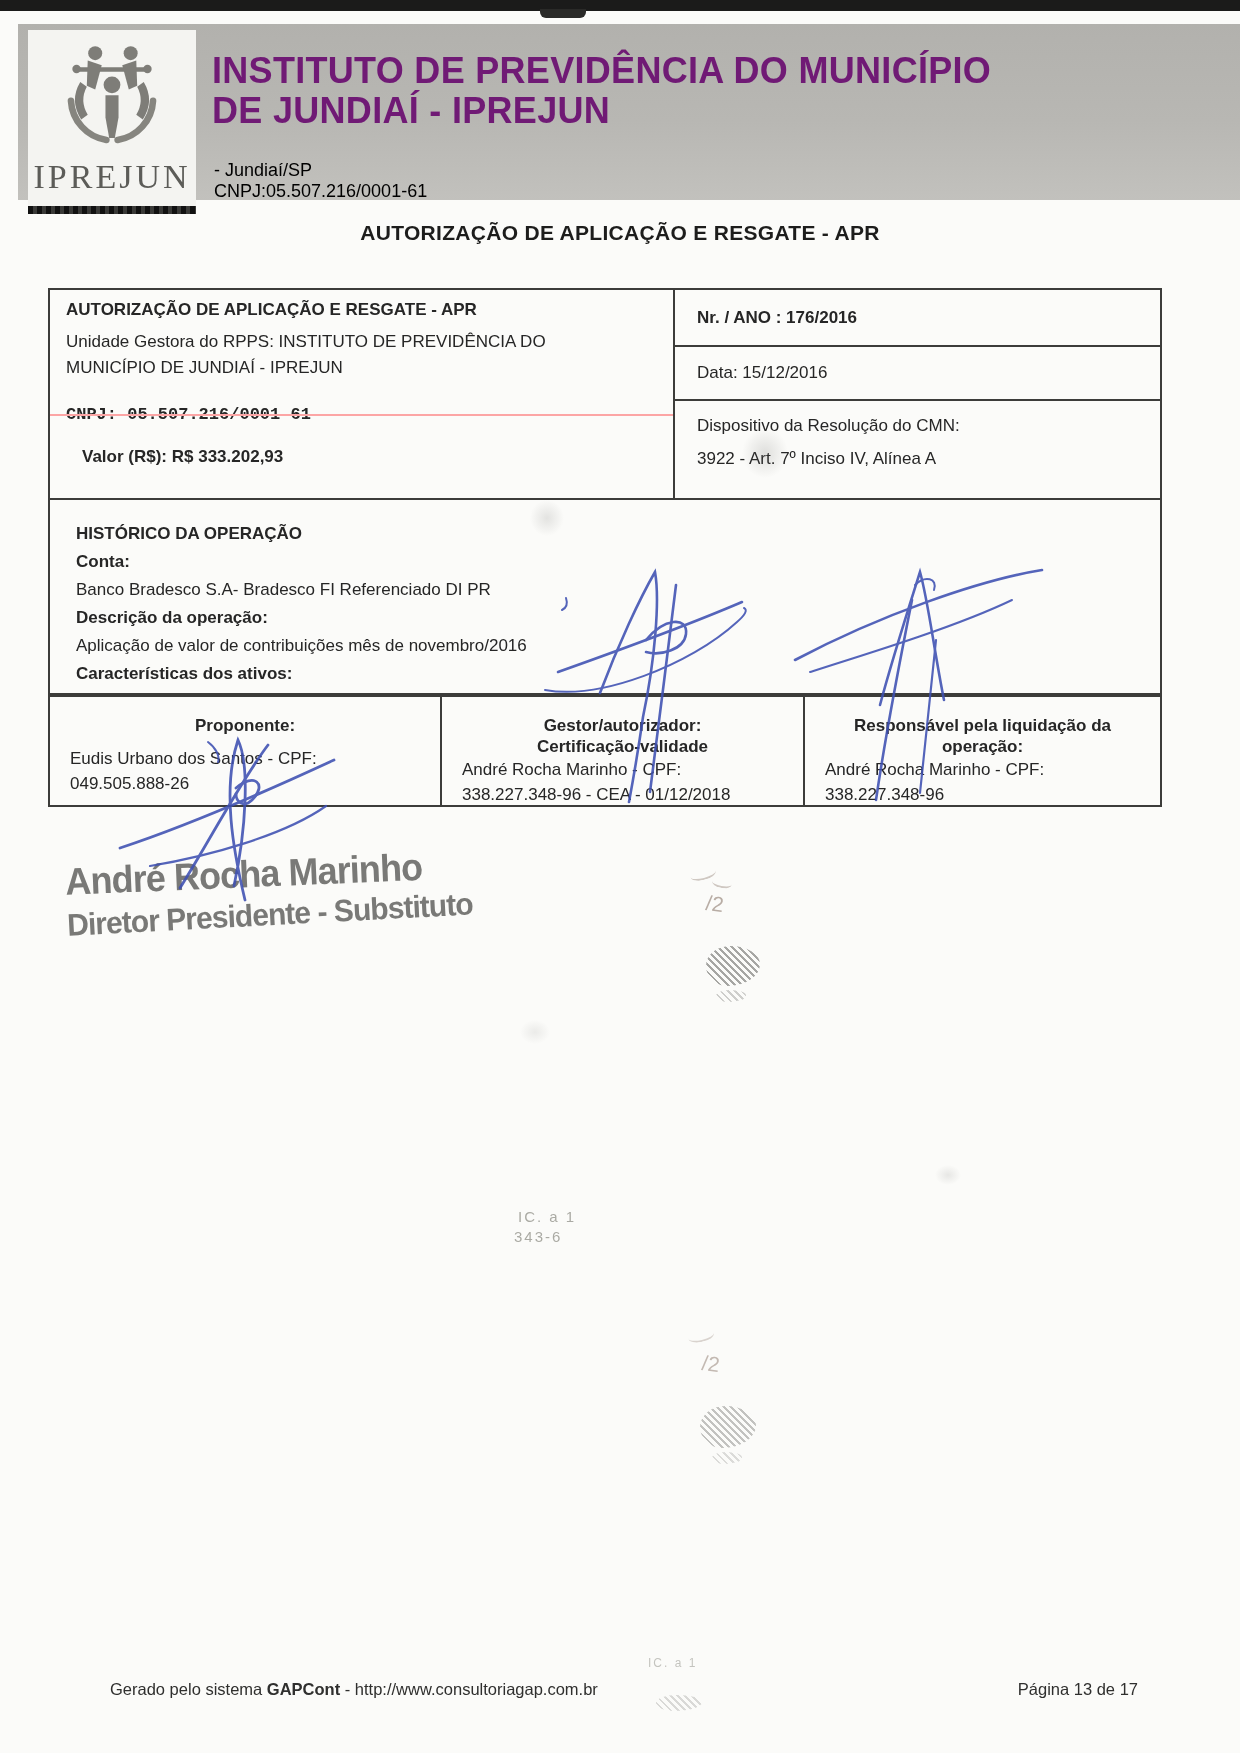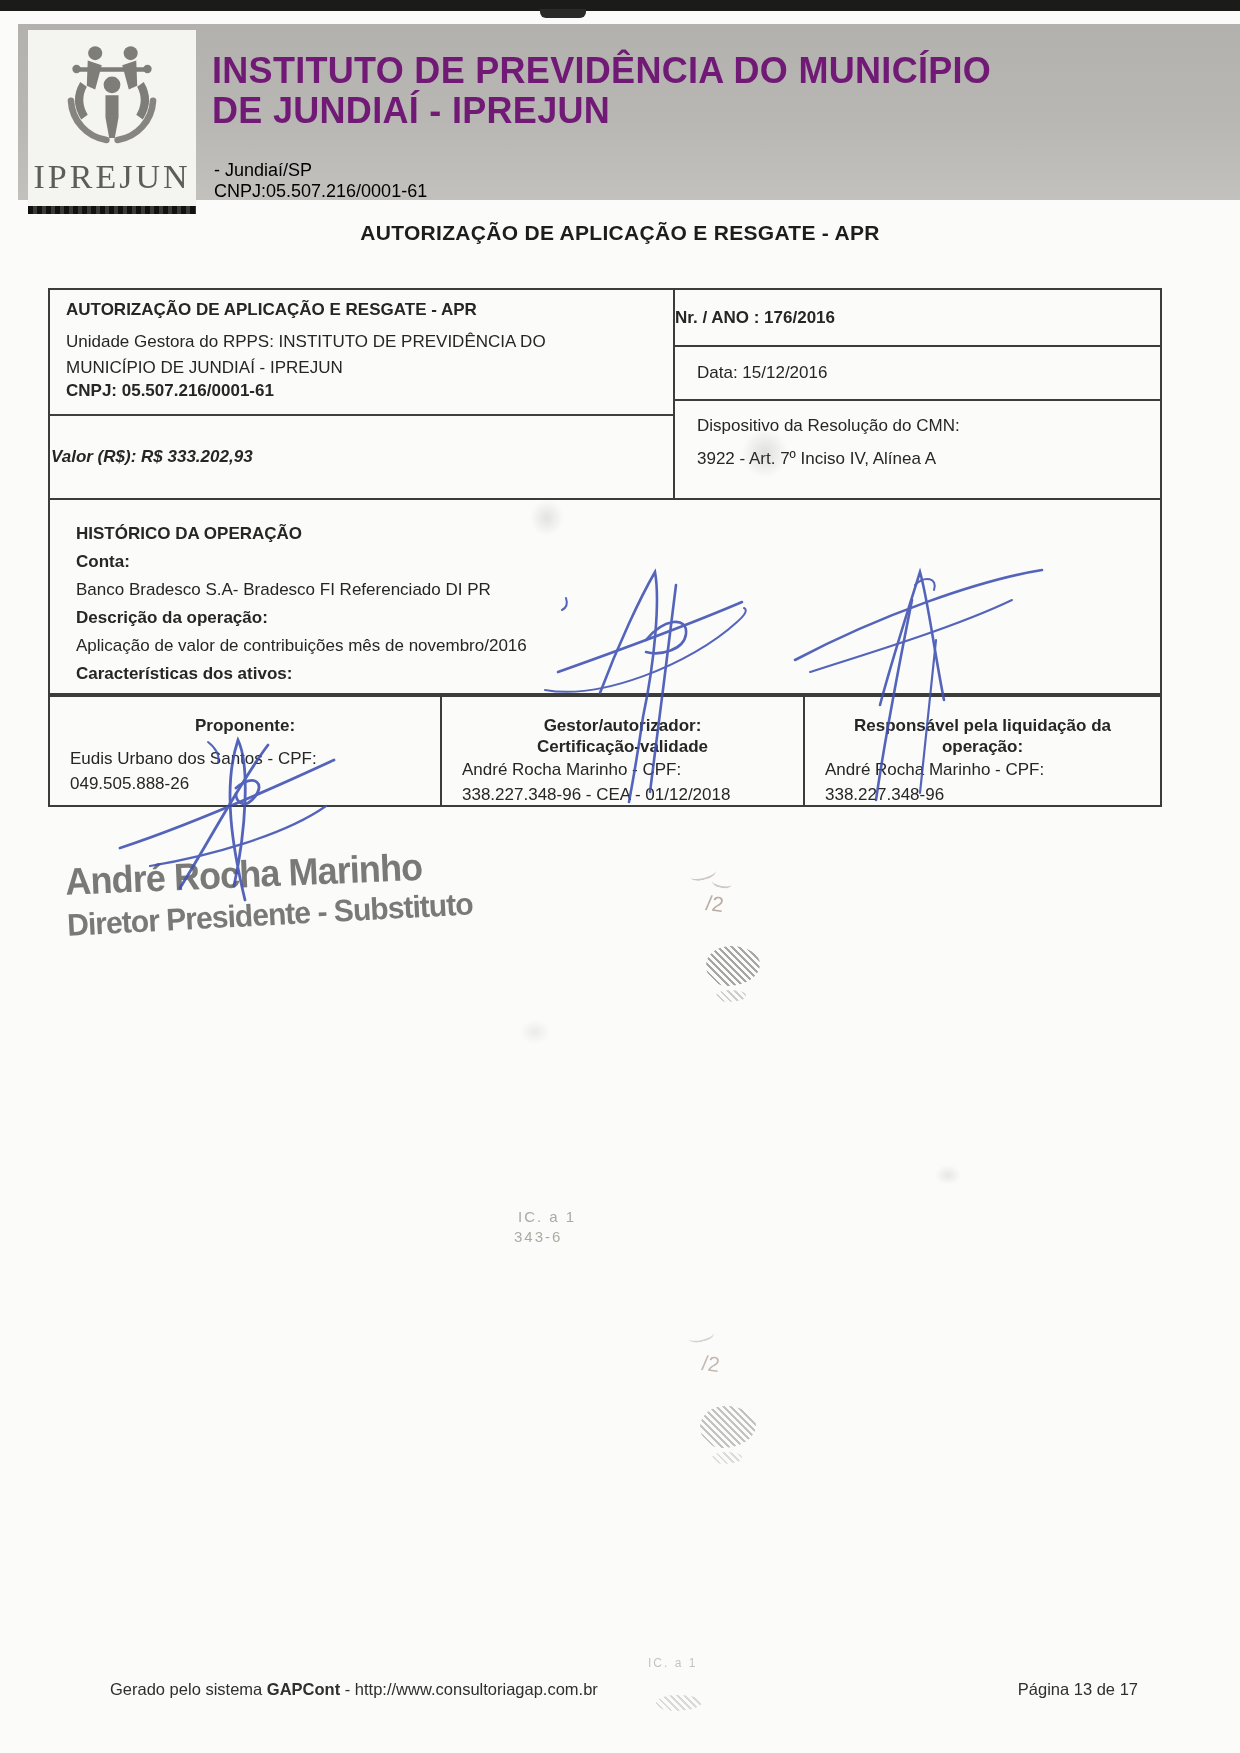--- a/index.html
+++ b/index.html
@@ -32,26 +32,26 @@
     font-size:21px;font-weight:bold;color:#1d1d1c;letter-spacing:.3px;}
 
   
   .tableA{left:48px;top:288px;width:1114px;height:212px;border:2px solid #3c3c3a;
     display:flex;box-sizing:border-box;font-size:17px;}
   .taL{width:625px;border-right:2px solid #3c3c3a;box-sizing:border-box;
     display:flex;flex-direction:column;}
   .taL1{height:124px;box-sizing:border-box;padding:10px 16px 0 16px;}
   .taL1 .sect{font-size:17px;}
   .taL1 .ug{margin-top:9px;width:480px;line-height:26px;}
-  .taL1 .cn{margin-top:0;}
-  .taL2{flex:1;border-top:2px solid #404040;display:flex;align-items:center;
-    padding-left:1px;box-sizing:border-box;font-style:italic;}
+  .taL1 .cn{margin-top:24px;font-family:Liberation Mono, monospace;}
+  .taL2{flex:1;border-top:2px solid #fca5a5;display:flex;align-items:center;
+    padding-left:32px;box-sizing:border-box;}
   .taR{flex:1;display:flex;flex-direction:column;}
   .taR1{height:57px;border-bottom:2px solid #3c3c3a;display:flex;align-items:center;
-    box-sizing:border-box;}
+    padding-left:22px;box-sizing:border-box;}
   .taR2{height:54px;border-bottom:2px solid #3c3c3a;display:flex;align-items:center;
     padding-left:22px;box-sizing:border-box;}
   .taR3{flex:1;padding:15px 0 0 22px;box-sizing:border-box;}
   .taR3 .disp-val{margin-top:13px;}
 
   
   .tableB{left:48px;top:500px;width:1114px;height:195px;box-sizing:border-box;
     border:2px solid #3c3c3a;border-top:none;box-shadow:0 -2px 0 #3c3c3a;
     padding:20px 0 0 26px;font-size:17px;}
   .tb-line{height:28px;line-height:28px;}

